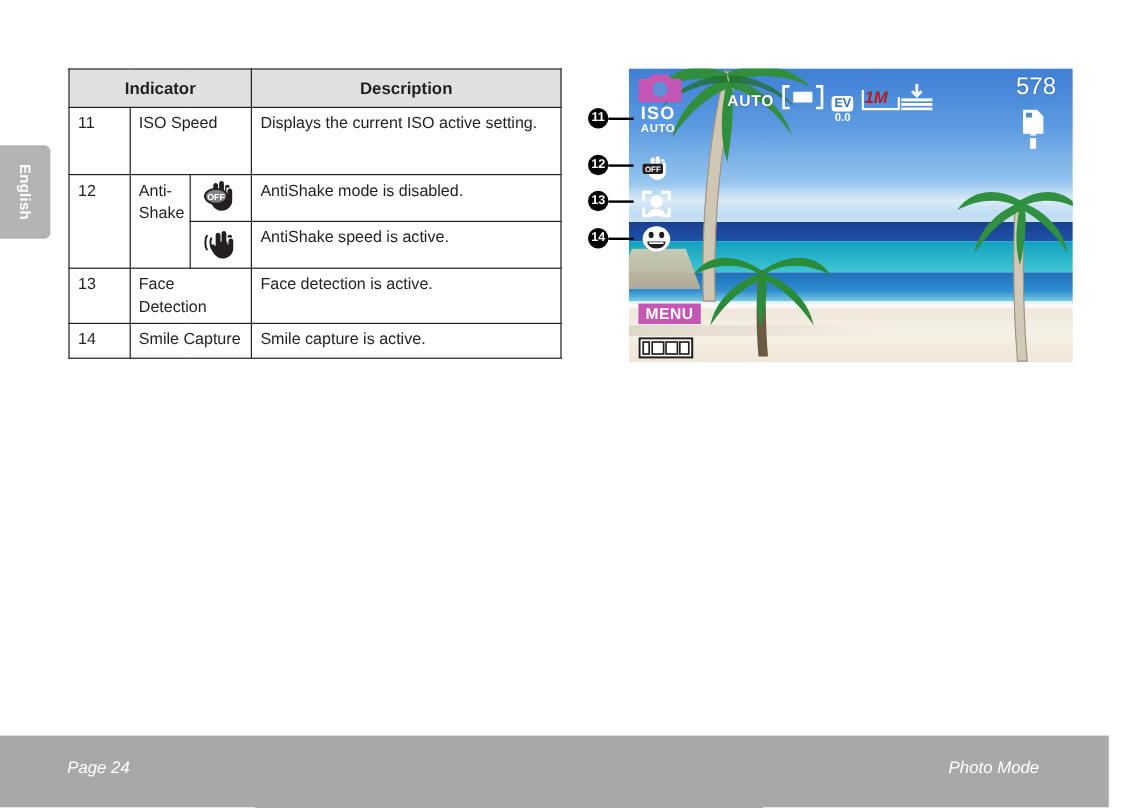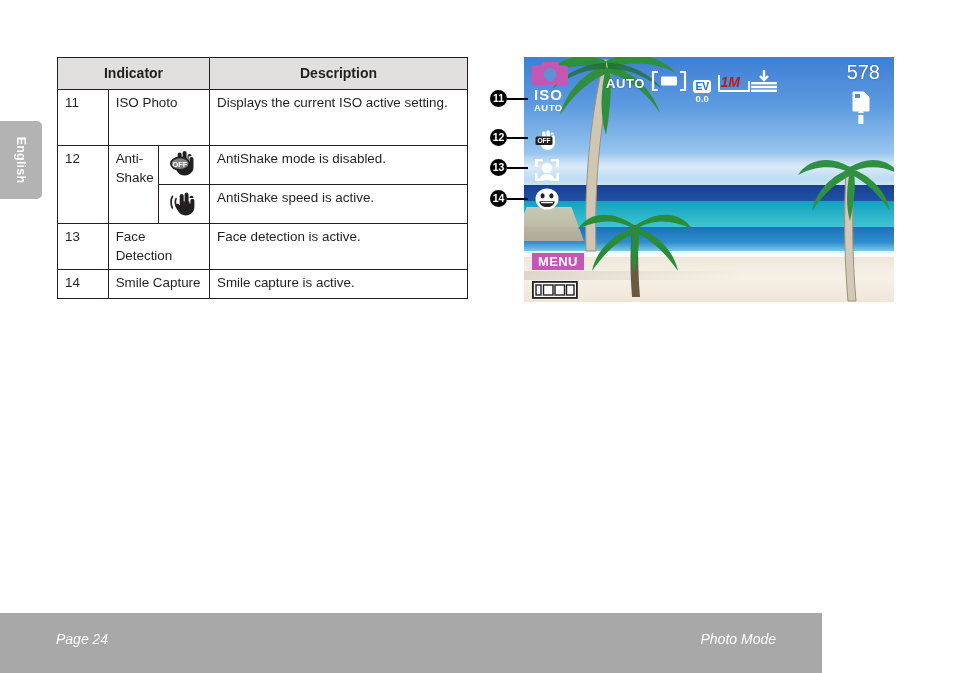--- a/index.html
+++ b/index.html
@@ -109,24 +109,24 @@
 
   
   .callouts{position:absolute;left:488px;top:57px;width:70px;height:160px;}
   .callout{position:absolute;display:flex;align-items:center;}
   .cnum{width:17px;height:17px;border-radius:50%;background:#000;
     color:#fff;font-size:10.5px;font-weight:bold;display:flex;align-items:center;
     justify-content:center;flex:0 0 auto;line-height:1;}
   .cline{height:2px;background:#000;}
 
   
-  .footer{position:absolute;left:0;bottom:0;width:822px;height:60px;background:#a8a8a8;}
+  .footer{position:absolute;left:0;bottom:0;width:924px;height:60px;background:#a8a8a8;}
   .footer .pg{position:absolute;left:56px;top:18px;color:#ffffff;font-size:14px;
     font-style:italic;}
-  .footer .sec{position:absolute;right:46px;top:18px;color:#ffffff;font-size:14px;
+  .footer .sec{position:absolute;right:58px;top:18px;color:#ffffff;font-size:14px;
     font-style:italic;}
 </style>
 </head>
 <body>
 
 <div class="lang-tab">
   <span class="lbl">English</span>
 </div>
 
 <div class="tbl-wrap">
@@ -134,21 +134,21 @@
     <thead>
       <tr>
         <th class="c-num c-name" colspan="3">Indicator</th>
         <th class="c-desc">Description</th>
       </tr>
     </thead>
     <tbody>
 
       <tr class="row-iso">
         <td class="c-num">11</td>
-        <td class="c-name" colspan="2">ISO Photo</td>
+        <td class="c-name" colspan="2">ISO Speed</td>
         <td class="c-desc">Displays the current ISO active setting.</td>
       </tr>
 
       <tr>
         <td class="c-num" rowspan="2">12</td>
         <td class="c-name" rowspan="2">Anti-Shake</td>
         <td class="c-icon">
           <svg class="hand-ico" width="34" height="30" viewBox="0 0 34 30" aria-hidden="true">
             <path d="M24.5 6.2c0-1.3-.9-2.2-2-2.2s-2 .9-2 2.2v4.1h-.9V3.1c0-1.3-.9-2.2-2-2.2s-2 .9-2 2.2v7.2h-.9V4.6c0-1.3-.9-2.2-2-2.2s-2 .9-2 2.2v9.1l-1.6-2.4c-.7-1-2-1.3-3-.6-1 .7-1.2 2-.6 3l4.6 7.5c1.6 2.6 4.3 4.4 7.6 4.4 5 0 8.8-3.6 8.8-8.5V9.3c0-1.3-.9-2.2-2-2.2s-2 .9-2 2.2v2.6h-.9V6.2z" fill="#231f20"></path>
             <ellipse cx="13" cy="13.6" rx="9.2" ry="6.2" fill="#808285" stroke="#231f20" stroke-width="1.6"></ellipse>

